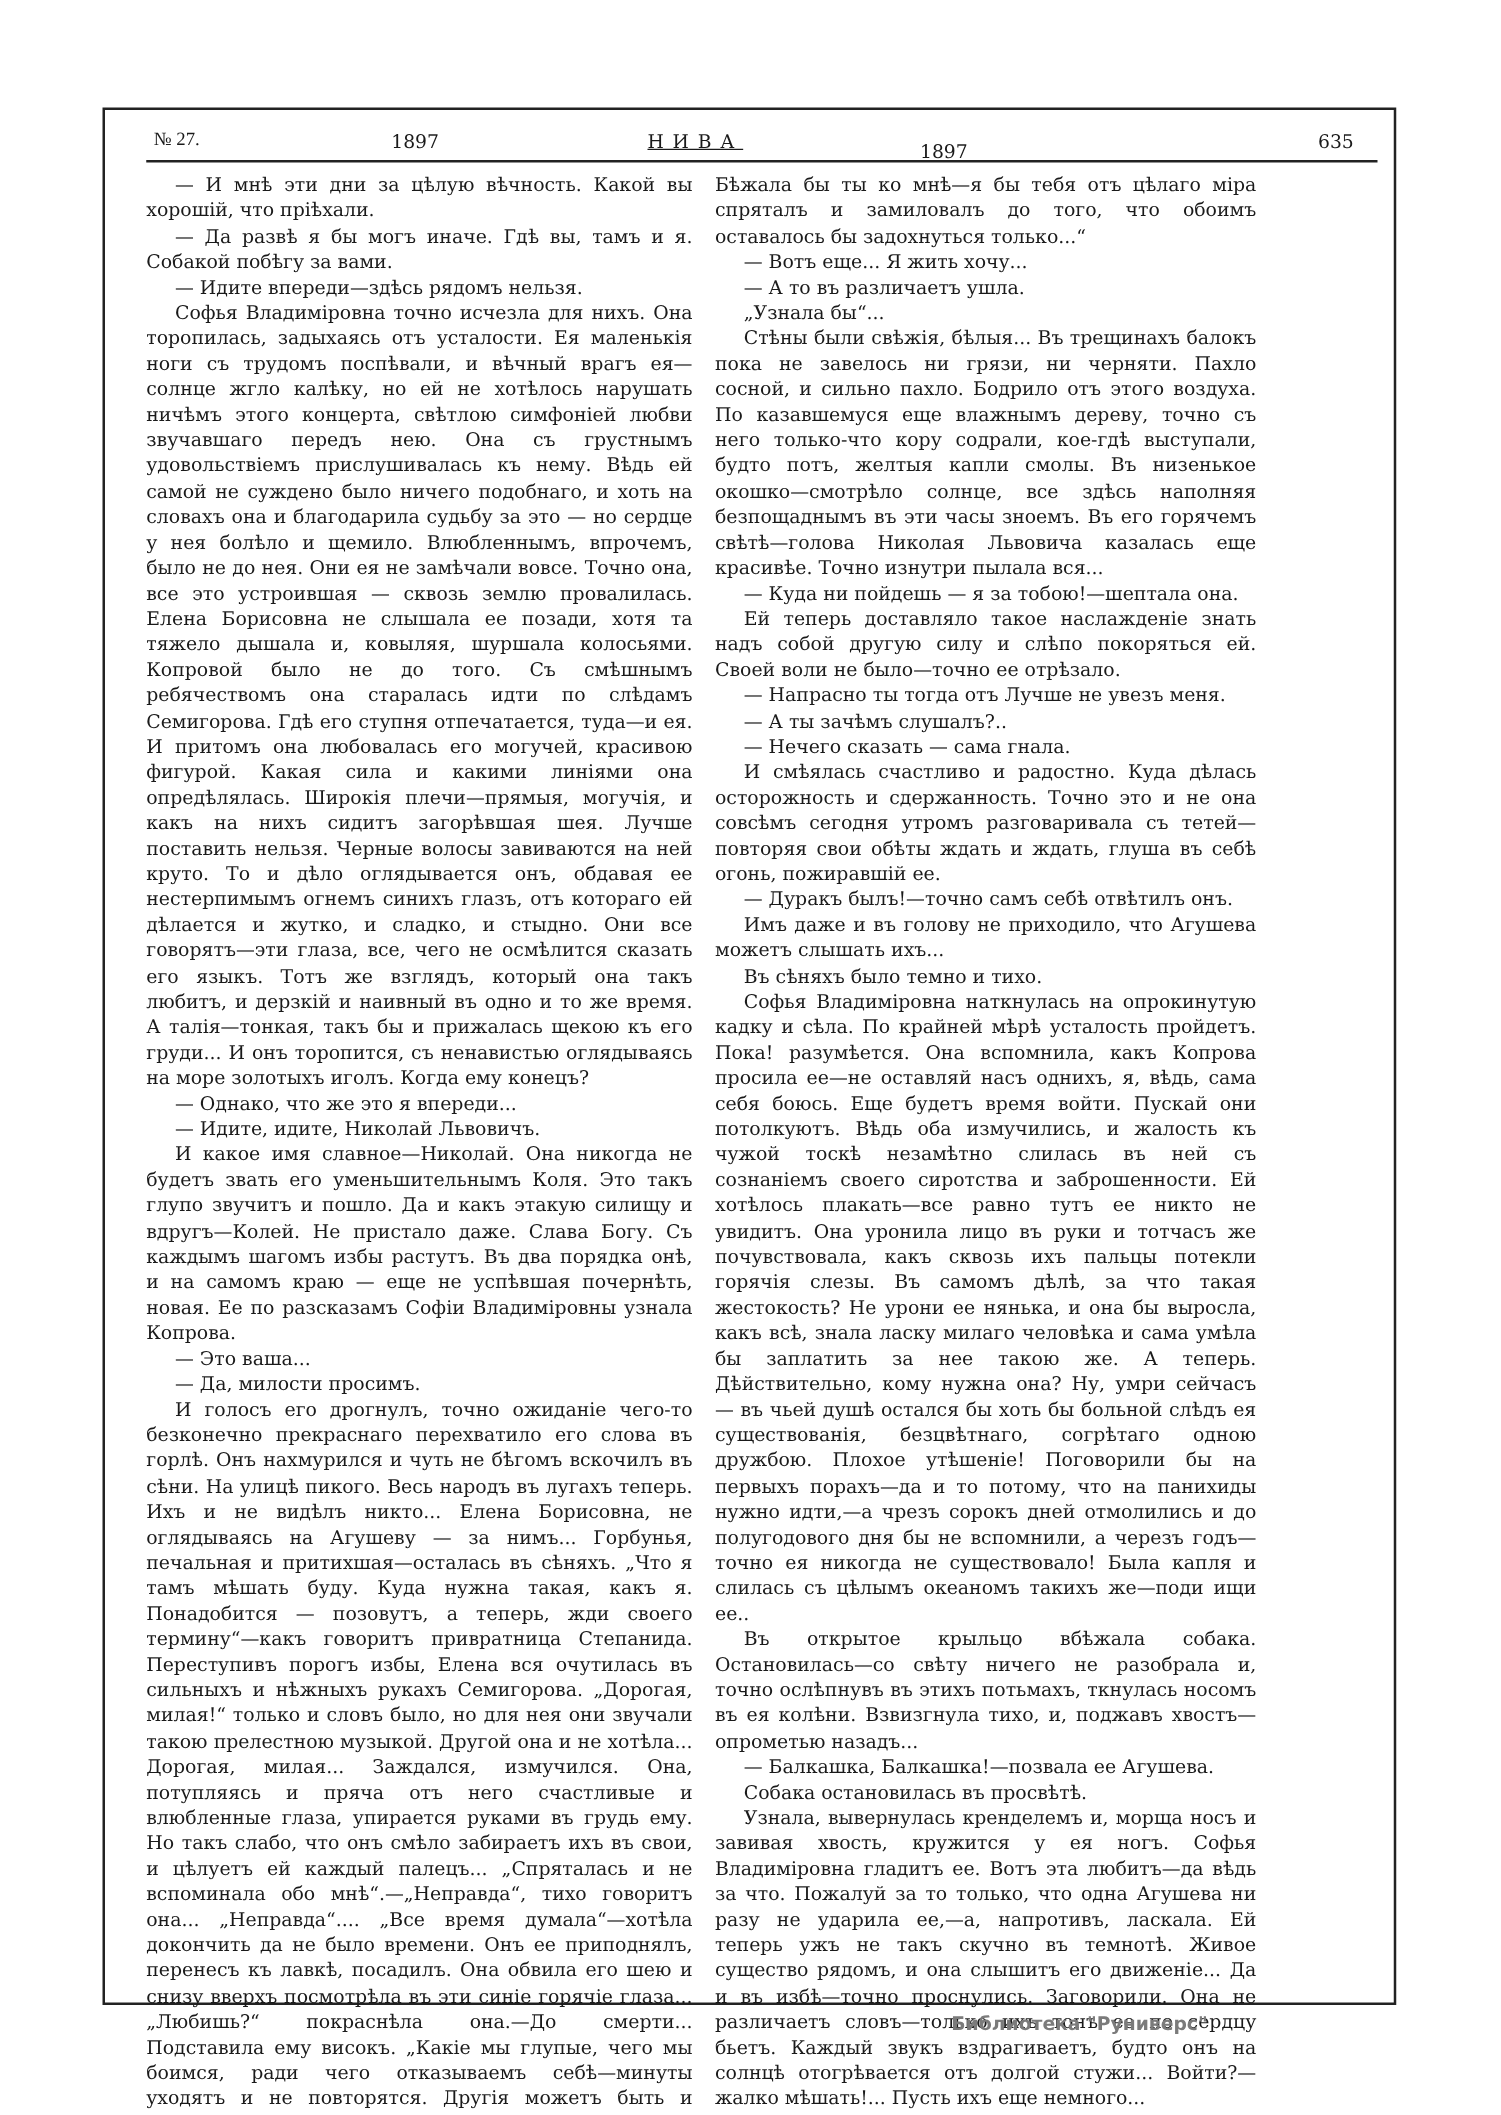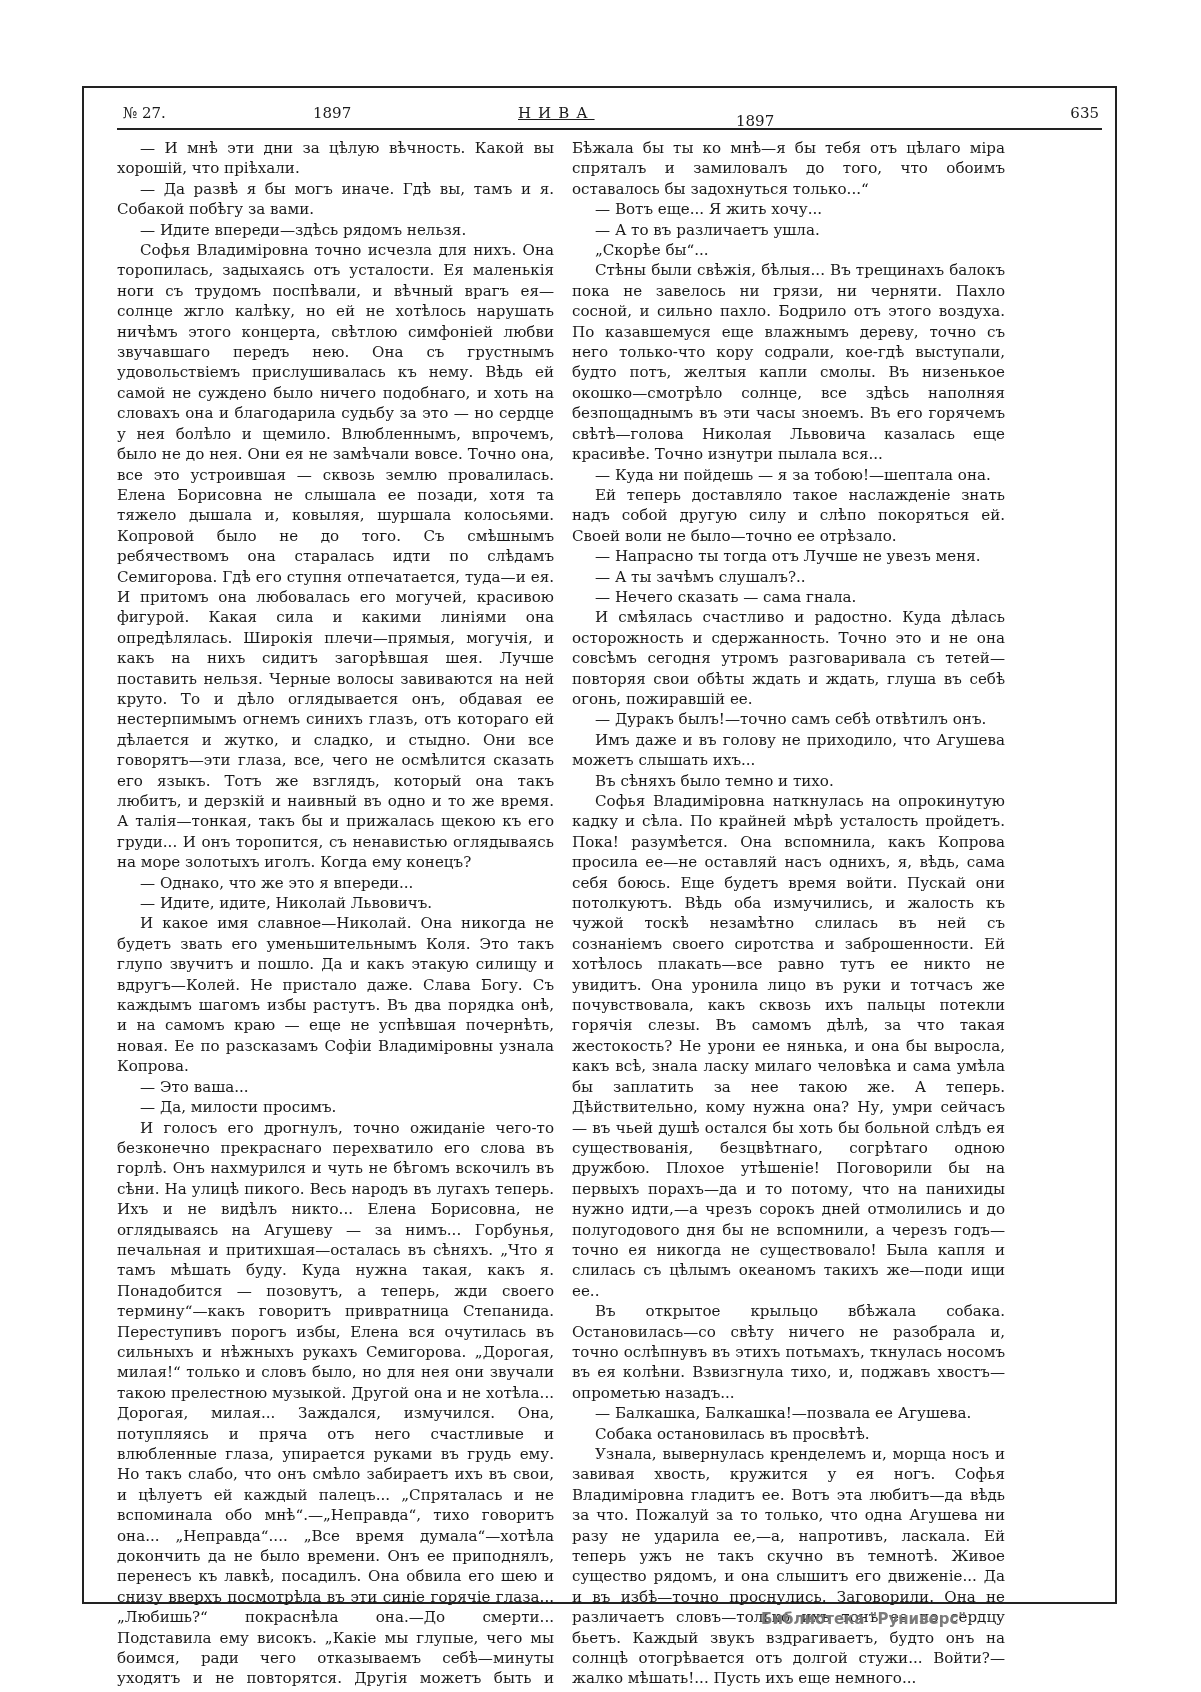--- a/index.html
+++ b/index.html
@@ -1,24 +1,24 @@
 <!DOCTYPE html>
 <html><head>
 <meta charset="utf-8">
 <style>
   html, body { margin:0; padding:0; background:#ffffff; }
   body { width:1201px; height:1692px; position:relative; overflow:hidden; font-family:"DejaVu Serif", serif; color:#1a1a1a; }
   .frame { position:absolute; left:82px; top:86px; width:1035px; height:1518px; border-left:2px solid #222; border-top:2px solid #222; border-right:2px solid #222; border-bottom:2px solid #222; box-sizing:border-box; }
   .running-head { position:absolute; left:123px; top:100px; width:976px; height:30px; font-size:15px; }
   .running-head span { position:absolute; top:4px; }
-  .rh-issue { left:0; }
+  .rh-issue { left:0;font-family:Liberation Serif, serif; }
   .rh-year-left { left:190px; }
   .rh-title { left:395px; letter-spacing:7px;text-decoration:underline; }
   .rh-year-right { left:613px; top:12px !important; }
-  .rh-page { right:0; }
+  .rh-page { right:16px; }
   .head-rule { position:absolute; left:117px; top:128px; width:985px; height:0; border-top:2px solid #222; }
   .col { position:absolute; top:138px; font-size:15.1px; line-height:20.4px; text-align:justify; }
   .col-left { left:117px; width:437px; }
   .col-right { left:572px; width:433px; }
   .col p { margin:0; text-indent:23px; }
   .col p.noindent { text-indent:0; }
   .col-divider { position:absolute; left:563px; top:138px; height:1440px; width:0; border-left:1px solid #bbb; opacity:0.0; }
   .watermark { position:absolute; left:761px; top:1610px; font-family:"DejaVu Sans", sans-serif; font-weight:bold; font-size:15px; color:#7b7b7b; }
 </style>
 </head>
@@ -47,21 +47,21 @@
   <p>— Да, милости просимъ.</p>
   <p>И голосъ его дрогнулъ, точно ожиданіе чего-то безконечно прекраснаго перехватило его слова въ горлѣ. Онъ нахмурился и чуть не бѣгомъ вскочилъ въ сѣни. На улицѣ пикого. Весь народъ въ лугахъ теперь. Ихъ и не видѣлъ никто... Елена Борисовна, не оглядываясь на Агушеву — за нимъ... Горбунья, печальная и притихшая—осталась въ сѣняхъ. „Что я тамъ мѣшать буду. Куда нужна такая, какъ я. Понадобится — позовутъ, а теперь, жди своего термину“—какъ говоритъ привратница Степанида. Переступивъ порогъ избы, Елена вся очутилась въ сильныхъ и нѣжныхъ рукахъ Семигорова. „Дорогая, милая!“ только и словъ было, но для нея они звучали такою прелестною музыкой. Другой она и не хотѣла... Дорогая, милая... Заждался, измучился. Она, потупляясь и пряча отъ него счастливые и влюбленные глаза, упирается руками въ грудь ему. Но такъ слабо, что онъ смѣло забираетъ ихъ въ свои, и цѣлуетъ ей каждый палецъ... „Спряталась и не вспоминала обо мнѣ“.—„Неправда“, тихо говоритъ она... „Неправда“.... „Все время думала“—хотѣла докончить да не было времени. Онъ ее приподнялъ, перенесъ къ лавкѣ, посадилъ. Она обвила его шею и снизу вверхъ посмотрѣла въ эти синіе горячіе глаза... „Любишь?“ покраснѣла она.—До смерти... Подставила ему високъ. „Какіе мы глупые, чего мы боимся, ради чего отказываемъ себѣ—минуты уходятъ и не повторятся. Другія можетъ быть и лучше будутъ—да этихъ-то жалко вспомнить.</p>
 </div>
 
 <div class="col-divider"></div>
 
 <div class="col col-right">
   <p class="noindent">Бѣжала бы ты ко мнѣ—я бы тебя отъ цѣлаго міра спряталъ и замиловалъ до того, что обоимъ оставалось бы задохнуться только...“</p>
   <p>— Вотъ еще... Я жить хочу...</p>
   <p>— А то въ различаетъ ушла.</p>
-  <p>„Скорѣе бы“...</p>
+  <p>„Узнала бы“...</p>
   <p>Стѣны были свѣжія, бѣлыя... Въ трещинахъ балокъ пока не завелось ни грязи, ни черняти. Пахло сосной, и сильно пахло. Бодрило отъ этого воздуха. По казавшемуся еще влажнымъ дереву, точно съ него только-что кору содрали, кое-гдѣ выступали, будто потъ, желтыя капли смолы. Въ низенькое окошко—смотрѣло солнце, все здѣсь наполняя безпощаднымъ въ эти часы зноемъ. Въ его горячемъ свѣтѣ—голова Николая Львовича казалась еще красивѣе. Точно изнутри пылала вся...</p>
   <p>— Куда ни пойдешь — я за тобою!—шептала она.</p>
   <p>Ей теперь доставляло такое наслажденіе знать надъ собой другую силу и слѣпо покоряться ей. Своей воли не было—точно ее отрѣзало.</p>
   <p>— Напрасно ты тогда отъ Лучше не увезъ меня.</p>
   <p>— А ты зачѣмъ слушалъ?..</p>
   <p>— Нечего сказать — сама гнала.</p>
   <p>И смѣялась счастливо и радостно. Куда дѣлась осторожность и сдержанность. Точно это и не она совсѣмъ сегодня утромъ разговаривала съ тетей—повторяя свои обѣты ждать и ждать, глуша въ себѣ огонь, пожиравшій ее.</p>
   <p>— Дуракъ былъ!—точно самъ себѣ отвѣтилъ онъ.</p>
   <p>Имъ даже и въ голову не приходило, что Агушева можетъ слышать ихъ...</p>
   <p>Въ сѣняхъ было темно и тихо.</p>

